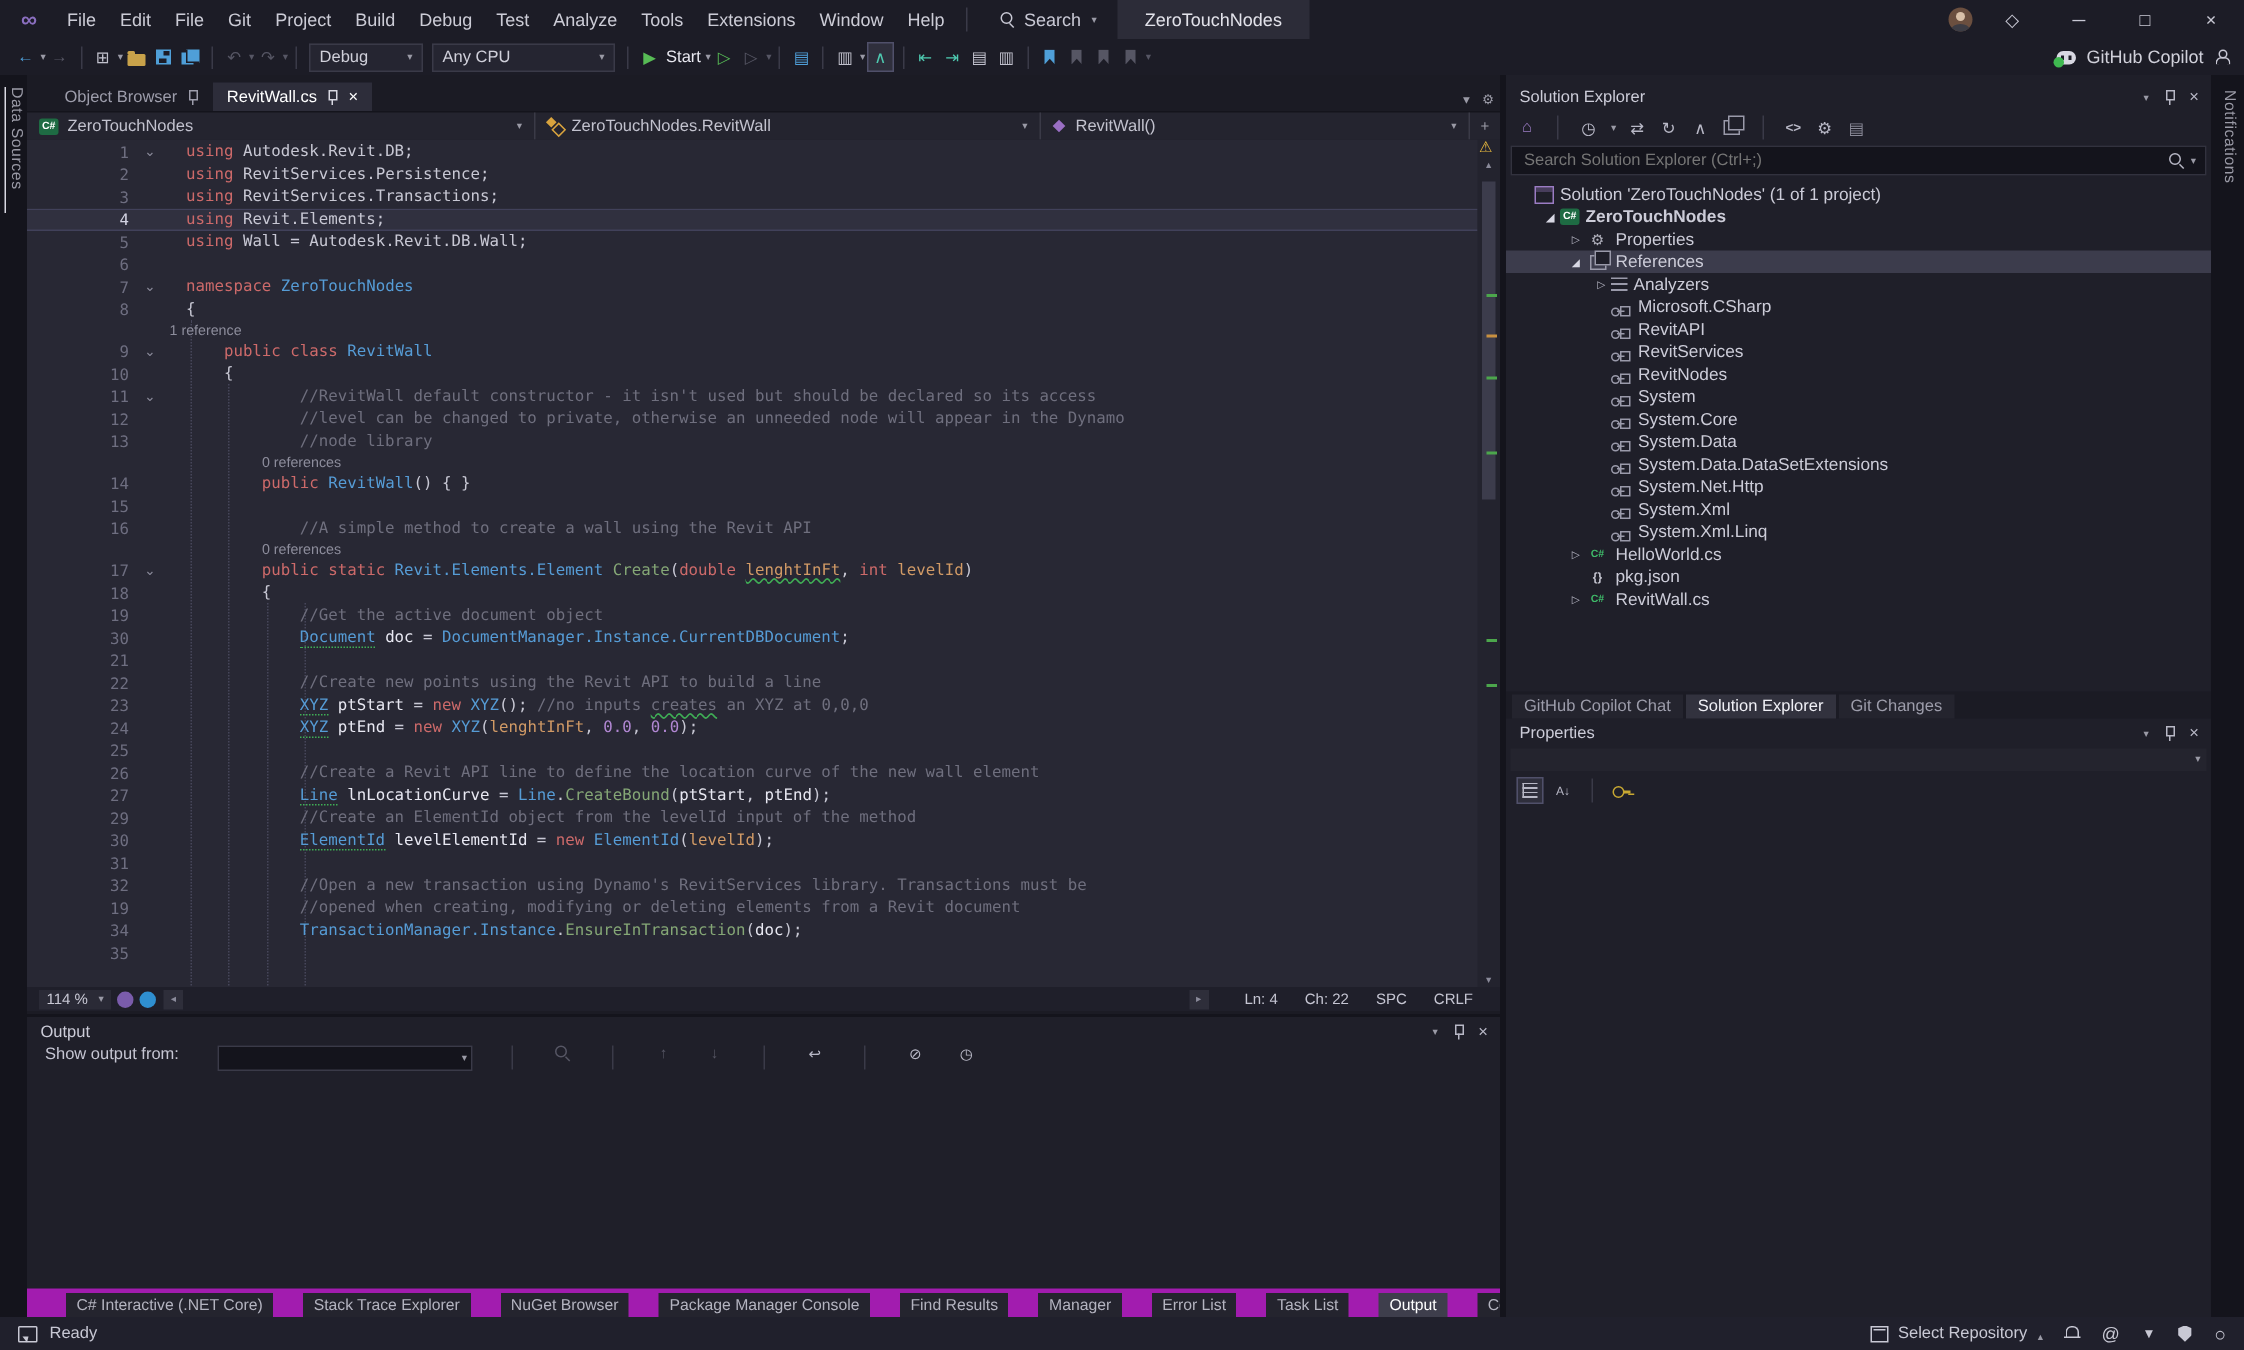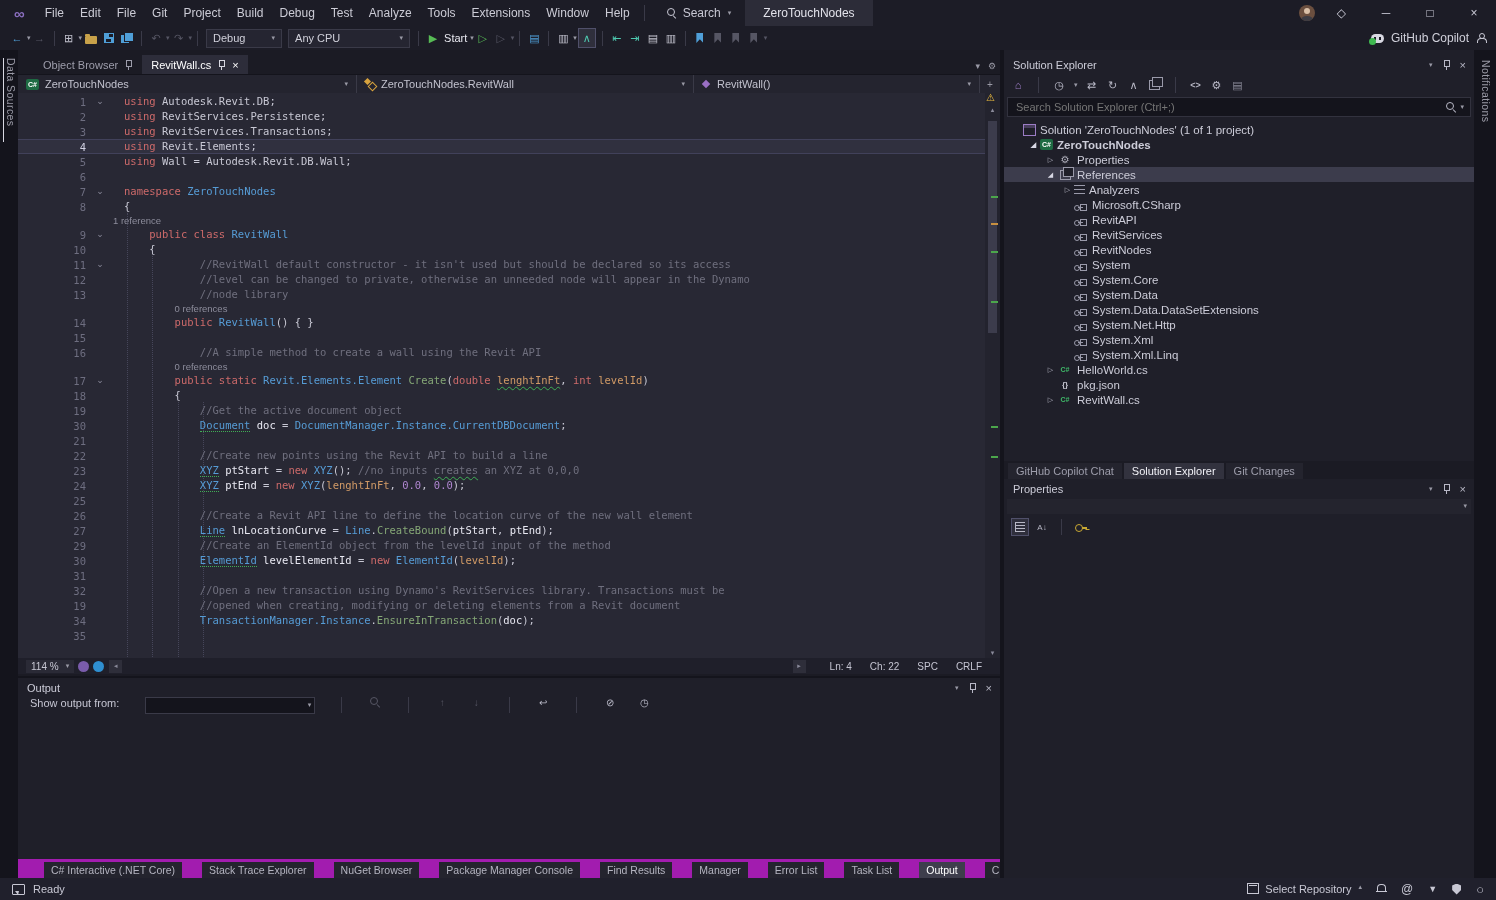--- a/index.html
+++ b/index.html
@@ -837,21 +837,21 @@
 
   <div id="rstrip">
     <span class="vtext">Notifications</span>
   </div>
 </div>
 
 <div id="statusbar">
   <span class="i-bubble" style="margin-right:8px"></span>
   <span>Ready</span>
   <div id="sbright">
-    <span style="display:flex;align-items:flex-start;gap:6px">
+    <span style="display:flex;align-items:flex-end;gap:6px">
       <span class="i-repo"></span>
       <span>Select Repository</span>
       <span class="chev">▴</span>
     </span>
     <span class="i-bell"></span>
     <span style="font-size:12px">@</span>
     <span style="font-size:9px">▼</span>
     <span class="i-shield"></span>
     <span style="font-size:13px">○</span>
   </div>

